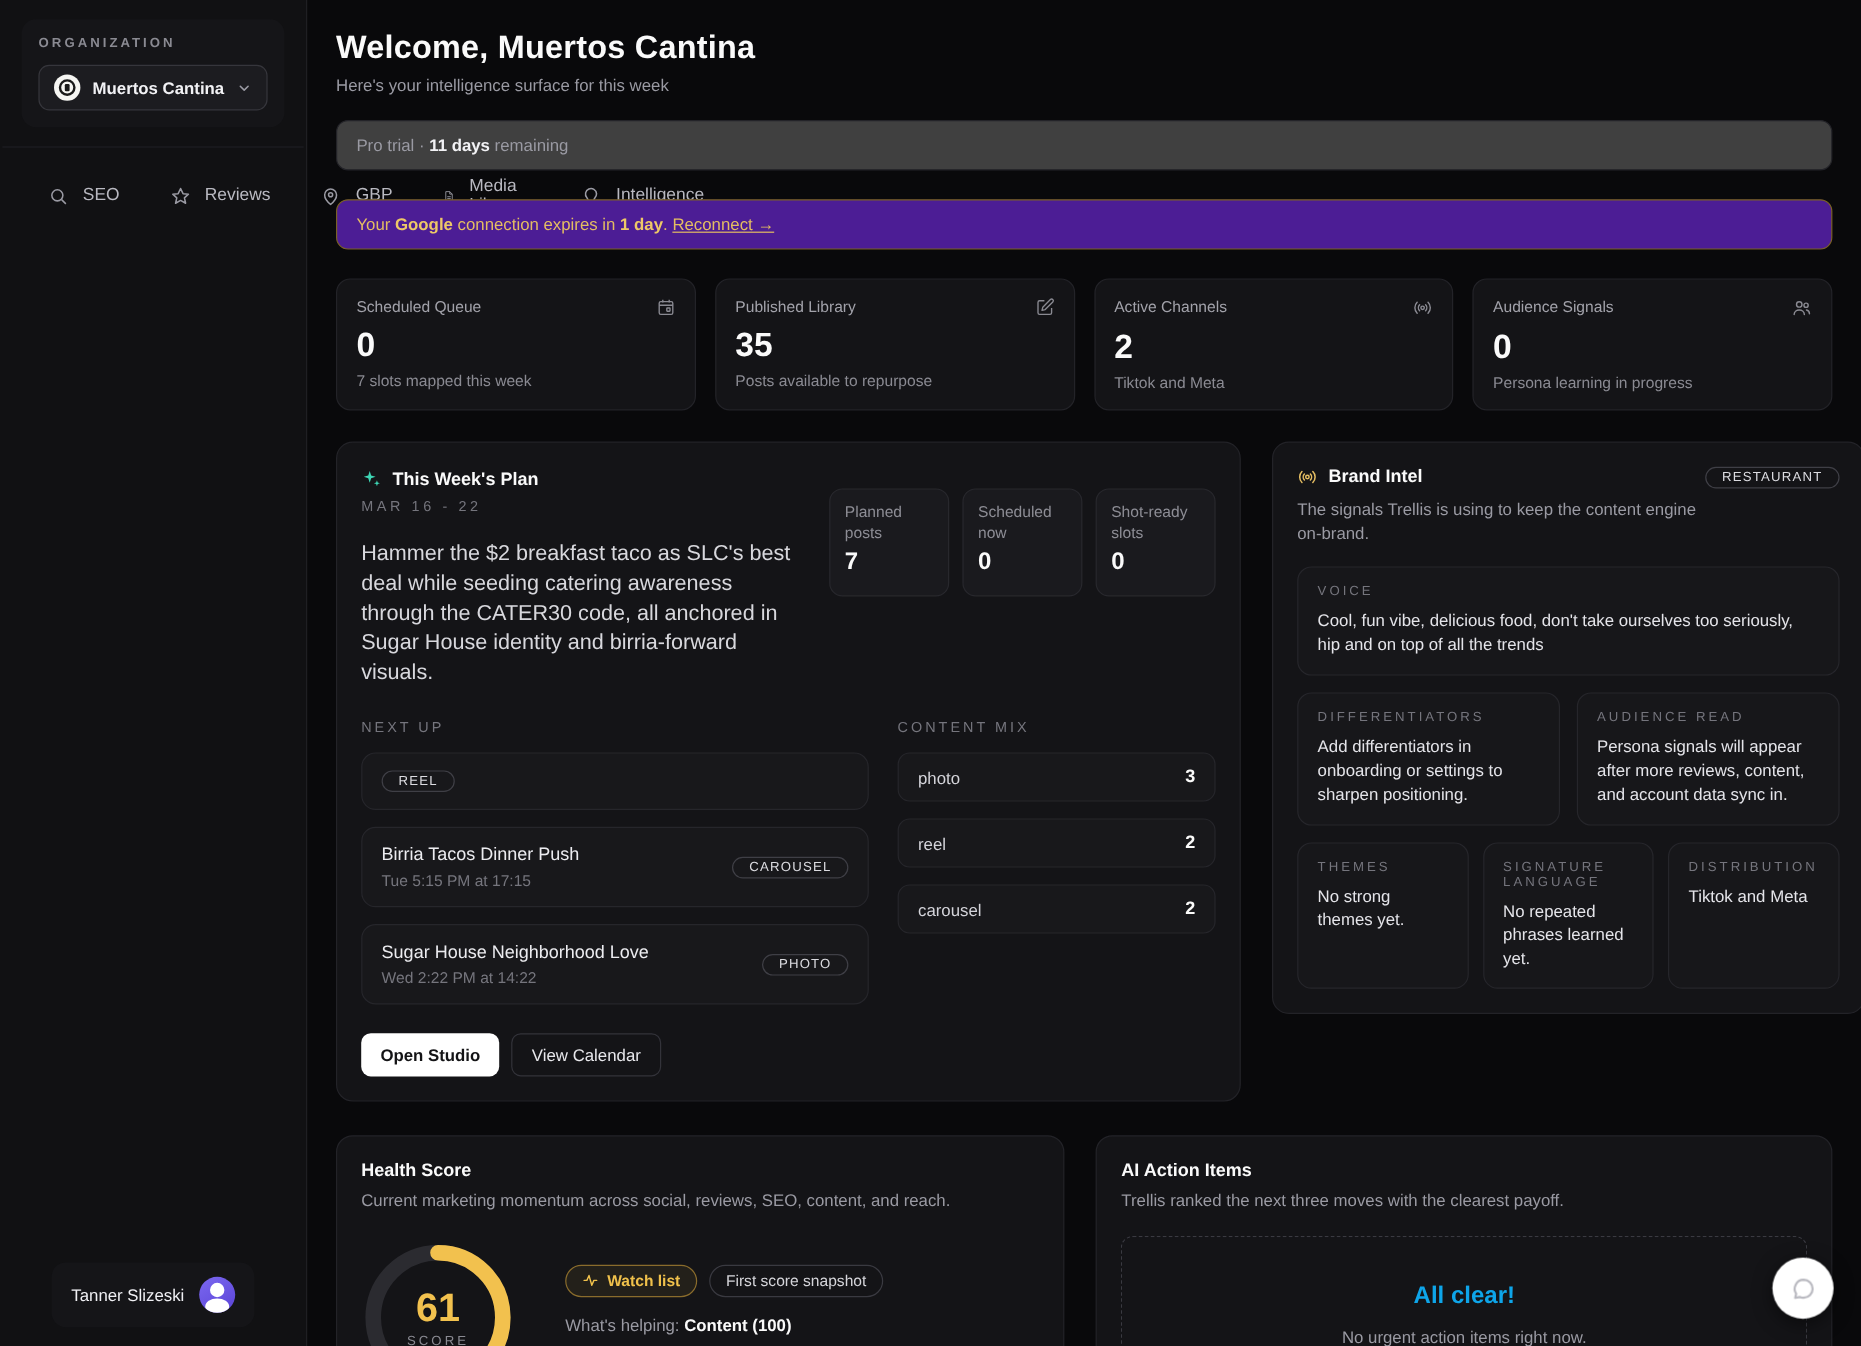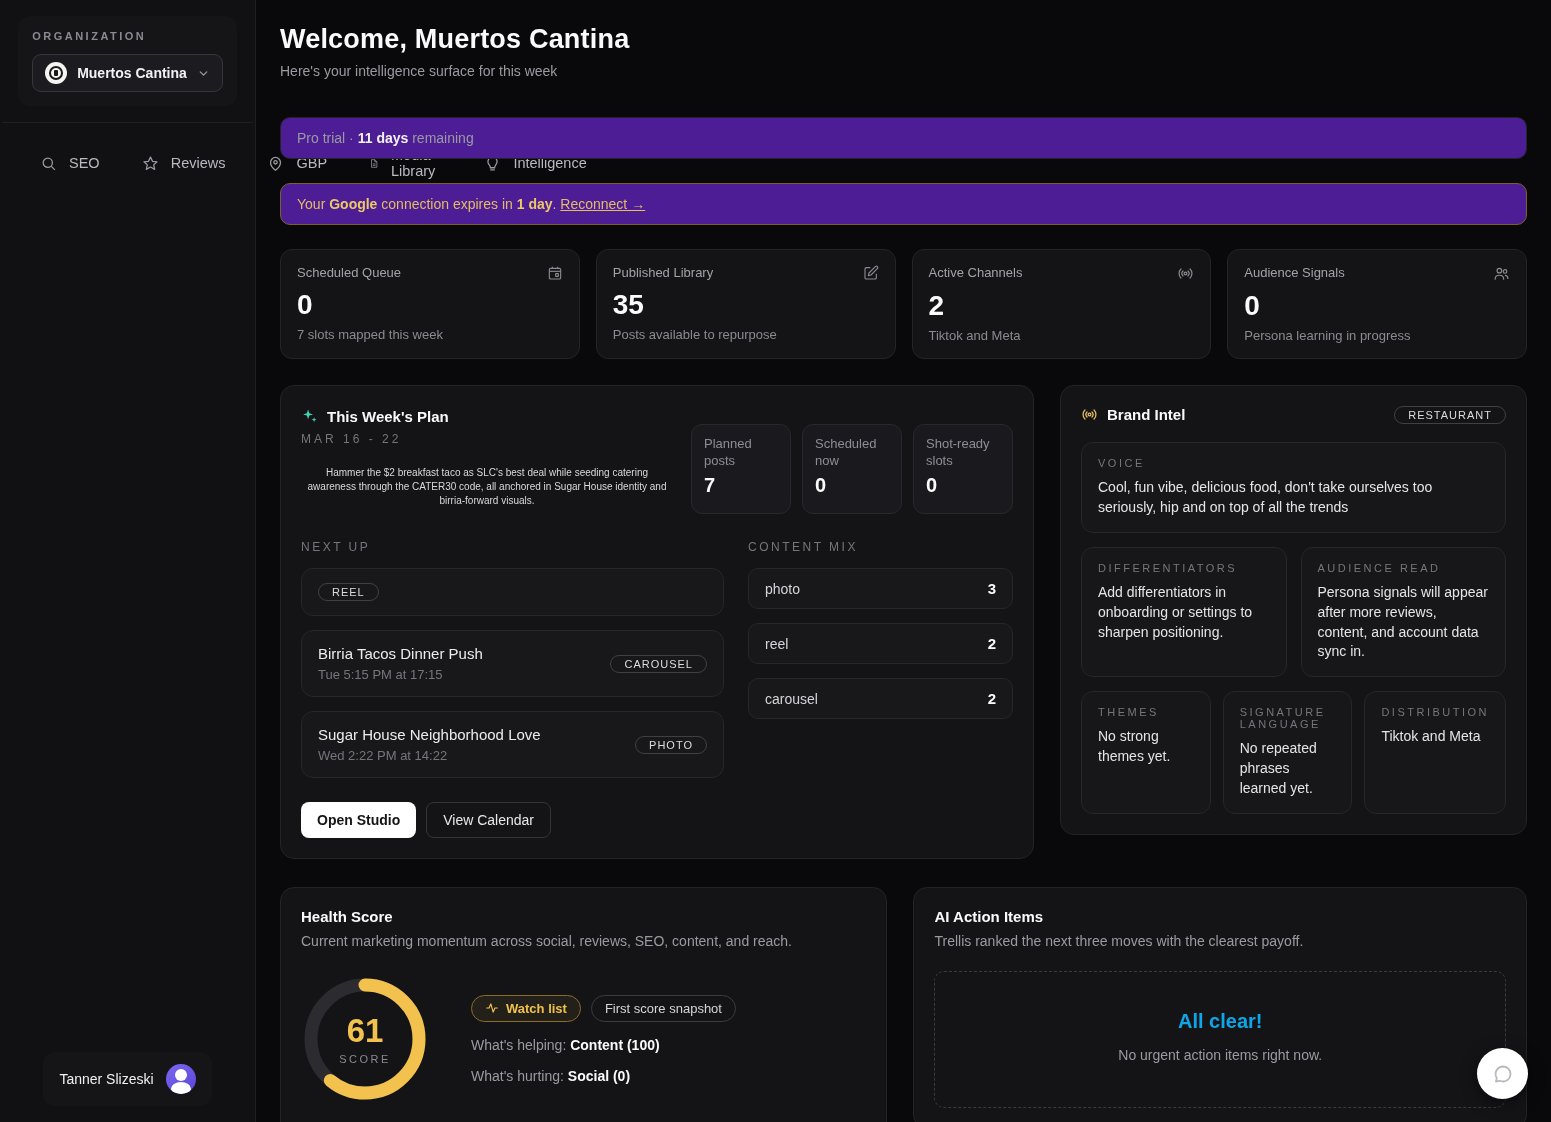--- a/index.html
+++ b/index.html
@@ -46,21 +46,21 @@
   .avatar:before { content:""; position:absolute; left:9px; top:5px; width:12px; height:12px;
     border-radius:50%; background:#fff; }
   .avatar:after { content:""; position:absolute; left:5px; top:18px; width:20px; height:14px;
     border-radius:50%; background:#fff; }
 
   
   .main { flex:1; padding:24px; overflow:hidden; }
   .h1 { font-size:27px; font-weight:700; color:#fafafa; letter-spacing:.2px; }
   .h1-sub { margin-top:8px; color:#9a9aa3; font-size:14px; }
 
-  .banner { margin-top:38px; border:1px solid #232328; background:#4c1d95;
+  .banner { margin-top:21px; border:1px solid #232328; background:#404040;
     border-radius:10px; padding:12px 16px; font-size:14px; color:#9a9aa3; }
   .banner b { color:#f2f2f5; }
   .banner.google { border-color:#7a6126; background:#4c1d95; color:#e4bd62; margin-top:24px; }
   .banner.google b { color:#eec867; }
   .banner.google a { color:#e4bd62; text-decoration:underline; cursor:pointer; font-weight:500; }
 
   .stats-row { margin-top:24px; display:grid; grid-template-columns:repeat(4,1fr); gap:16px; }
   .stat-card { background:#141417; border:1px solid #232328; border-radius:12px; padding:15px 16px; }
   .stat-top { display:flex; justify-content:space-between; align-items:flex-start; color:#8a8a92; }
   .stat-label { font-size:13px; color:#a2a2aa; }
@@ -69,21 +69,21 @@
 
   .mid-grid { margin-top:26px; display:grid; grid-template-columns:1.49fr 1fr; gap:26px; align-items:start; }
   .card { background:#141417; border:1px solid #232328; border-radius:14px; padding:20px; }
 
   .card-title-row { display:flex; align-items:center; gap:9px; }
   .card-title { font-size:15px; font-weight:700; color:#fafafa; }
   .date-range { margin-top:7px; font-size:12px; letter-spacing:3px; color:#75757d; }
 
   .plan-top { display:flex; gap:18px; margin-top:2px; }
   .plan-left { width:372px; }
-  .plan-summary { margin-top:20px; font-size:10px; line-height:1.38; color:#d8d8dd;text-align:center; }
+  .plan-summary { margin-top:20px; font-size:18px; line-height:1.38; color:#d8d8dd; }
   .mini-stats { display:flex; gap:11px; margin-left:auto; margin-top:16px; }
   .mini-box { width:100px; height:90px; background:#1a1a1e; border:1px solid #28282d;
     border-radius:11px; padding:11px 12px; }
   .mini-label { font-size:13px; color:#8d8d95; line-height:1.3; }
   .mini-value { font-size:20px; font-weight:700; color:#fafafa; margin-top:4px; }
 
   .plan-cols { display:grid; grid-template-columns:1fr 265px; gap:24px; margin-top:26px; }
   .sec-label { font-size:12px; letter-spacing:2.5px; color:#75757d; }
   .nu-item { margin-top:14px; background:#18181b; border:1px solid #26262b; border-radius:12px;
     padding:14px 16px; display:flex; align-items:center; justify-content:space-between; cursor:pointer; }
@@ -380,20 +380,21 @@
       <div class="bi-head">
         <div>
           <div class="card-title-row">
             <svg width="17" height="17" viewBox="0 0 24 24" fill="none" stroke="#e4bd62" stroke-width="1.8" stroke-linecap="round">
                 <circle cx="12" cy="12" r="2"></circle>
                 <path d="M8.5 15.5a5 5 0 0 1 0-7M15.5 8.5a5 5 0 0 1 0 7"></path>
                 <path d="M5.6 18.4a9 9 0 0 1 0-12.8M18.4 5.6a9 9 0 0 1 0 12.8"></path>
               </svg>
             <span class="card-title">Brand Intel</span>
           </div>
+          <div class="bi-sub">The signals Trellis is using to keep the content engine on-brand.</div>
         </div>
         <span class="pill">RESTAURANT</span>
       </div>
 
       <div class="bi-box bi-voice">
         <div class="sec-label">VOICE</div>
         <div class="bi-text">Cool, fun vibe, delicious food, don't take ourselves too seriously, hip and on top of all the trends</div>
       </div>
 
       <div class="bi-grid2">

